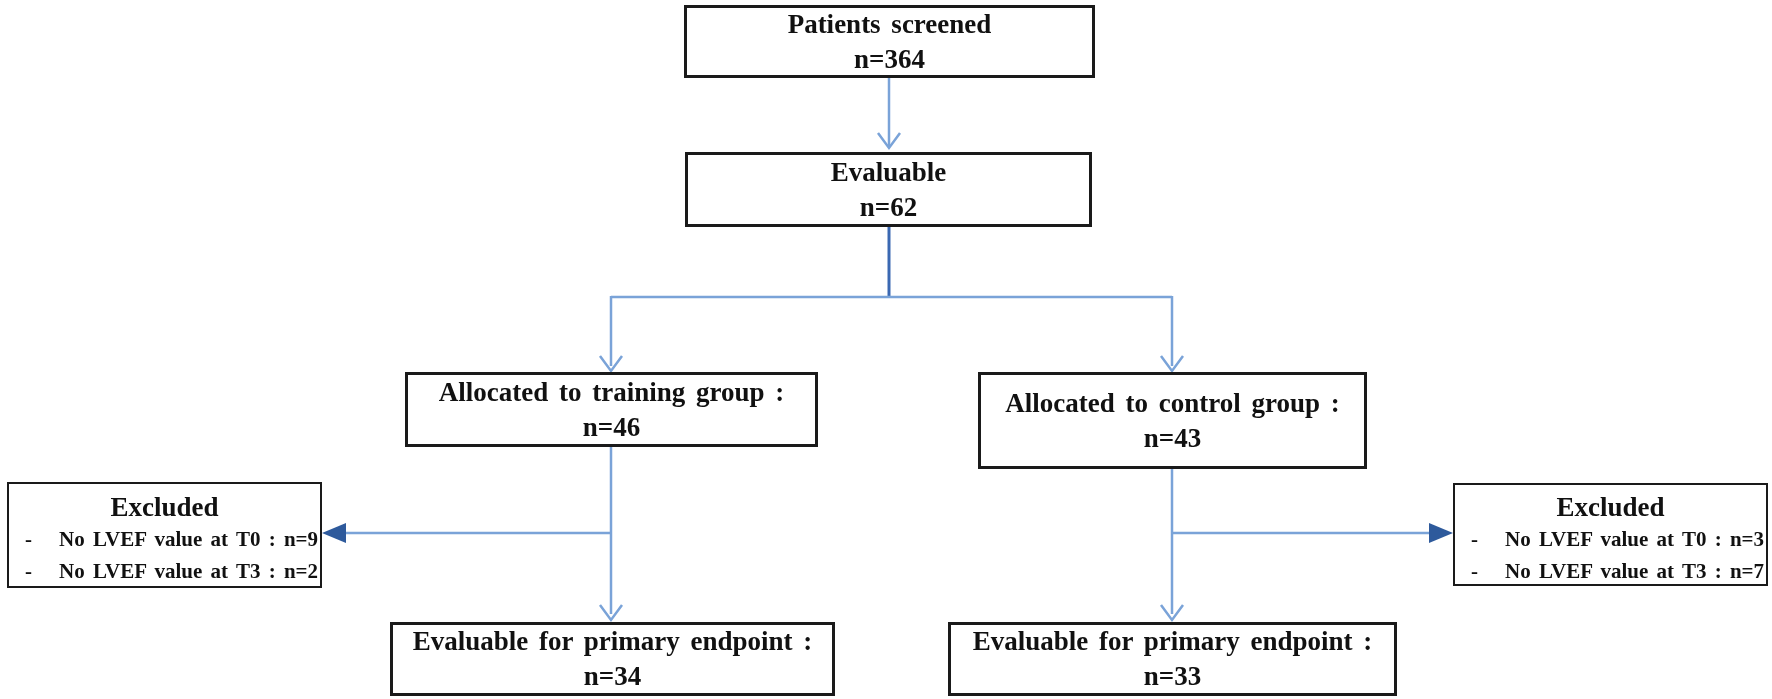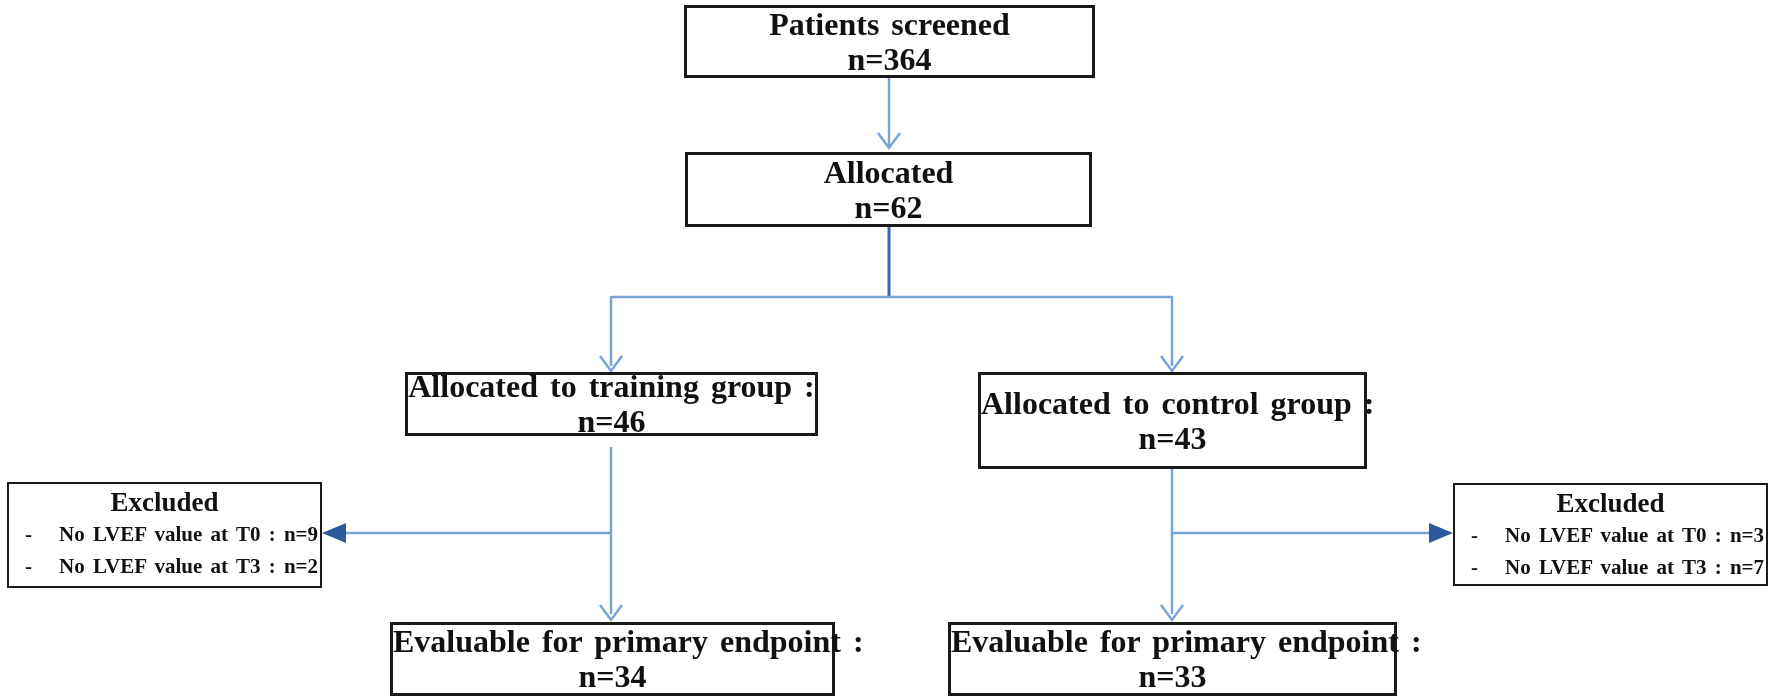--- a/index.html
+++ b/index.html
@@ -17,24 +17,24 @@
   .chead{fill:var(--arrowhead);stroke:none;}
   .box{
     position:absolute;
     box-sizing:border-box;
     background:#ffffff;
     border:3px solid var(--box-border);
     display:flex;flex-direction:column;justify-content:center;
     text-align:center;
   }
   .box .l1,.box .l2{
-    font-size:32px;font-weight:bold;line-height:35px;
+    font-size:27px;font-weight:bold;line-height:35px;
     word-spacing:4px;white-space:nowrap;
   }
-  .box.excluded{border-width:2px;justify-content:flex-start;padding-top:2px;}
+  .box.excluded{border-width:2px;justify-content:center;padding-top:8px;}
   .ex-title{font-size:27px;font-weight:bold;line-height:32px;text-align:center;word-spacing:4px;}
   .ex-item{
     display:flex;align-items:baseline;text-align:left;
     padding-left:16px;font-size:21px;font-weight:bold;line-height:32px;
     word-spacing:3px;white-space:nowrap;
   }
   .ex-item .dash{width:34px;flex:0 0 34px;}
 </style>
 </head>
 <body>
@@ -82,25 +82,25 @@
       <polygon class="chead" points="1453,533 1429,523 1429,543"></polygon>
     </g>
   </svg>
 
   <div class="box" style="left:684px;top:5px;width:411px;height:73px">
     <div class="l1">Patients screened</div>
     <div class="l2">n=364</div>
   </div>
 
   <div class="box" style="left:685px;top:152px;width:407px;height:75px">
-    <div class="l1">Allocated</div>
+    <div class="l1">Evaluable</div>
     <div class="l2">n=62</div>
   </div>
 
-  <div class="box" style="left:405px;top:372px;width:413px;height:64px">
+  <div class="box" style="left:405px;top:372px;width:413px;height:75px">
     <div class="l1">Allocated to training group :</div>
     <div class="l2">n=46</div>
   </div>
 
   <div class="box" style="left:978px;top:372px;width:389px;height:97px">
     <div class="l1">Allocated to control group :</div>
     <div class="l2">n=43</div>
   </div>
 
   <div class="box excluded" style="left:7px;top:482px;width:315px;height:106px">

